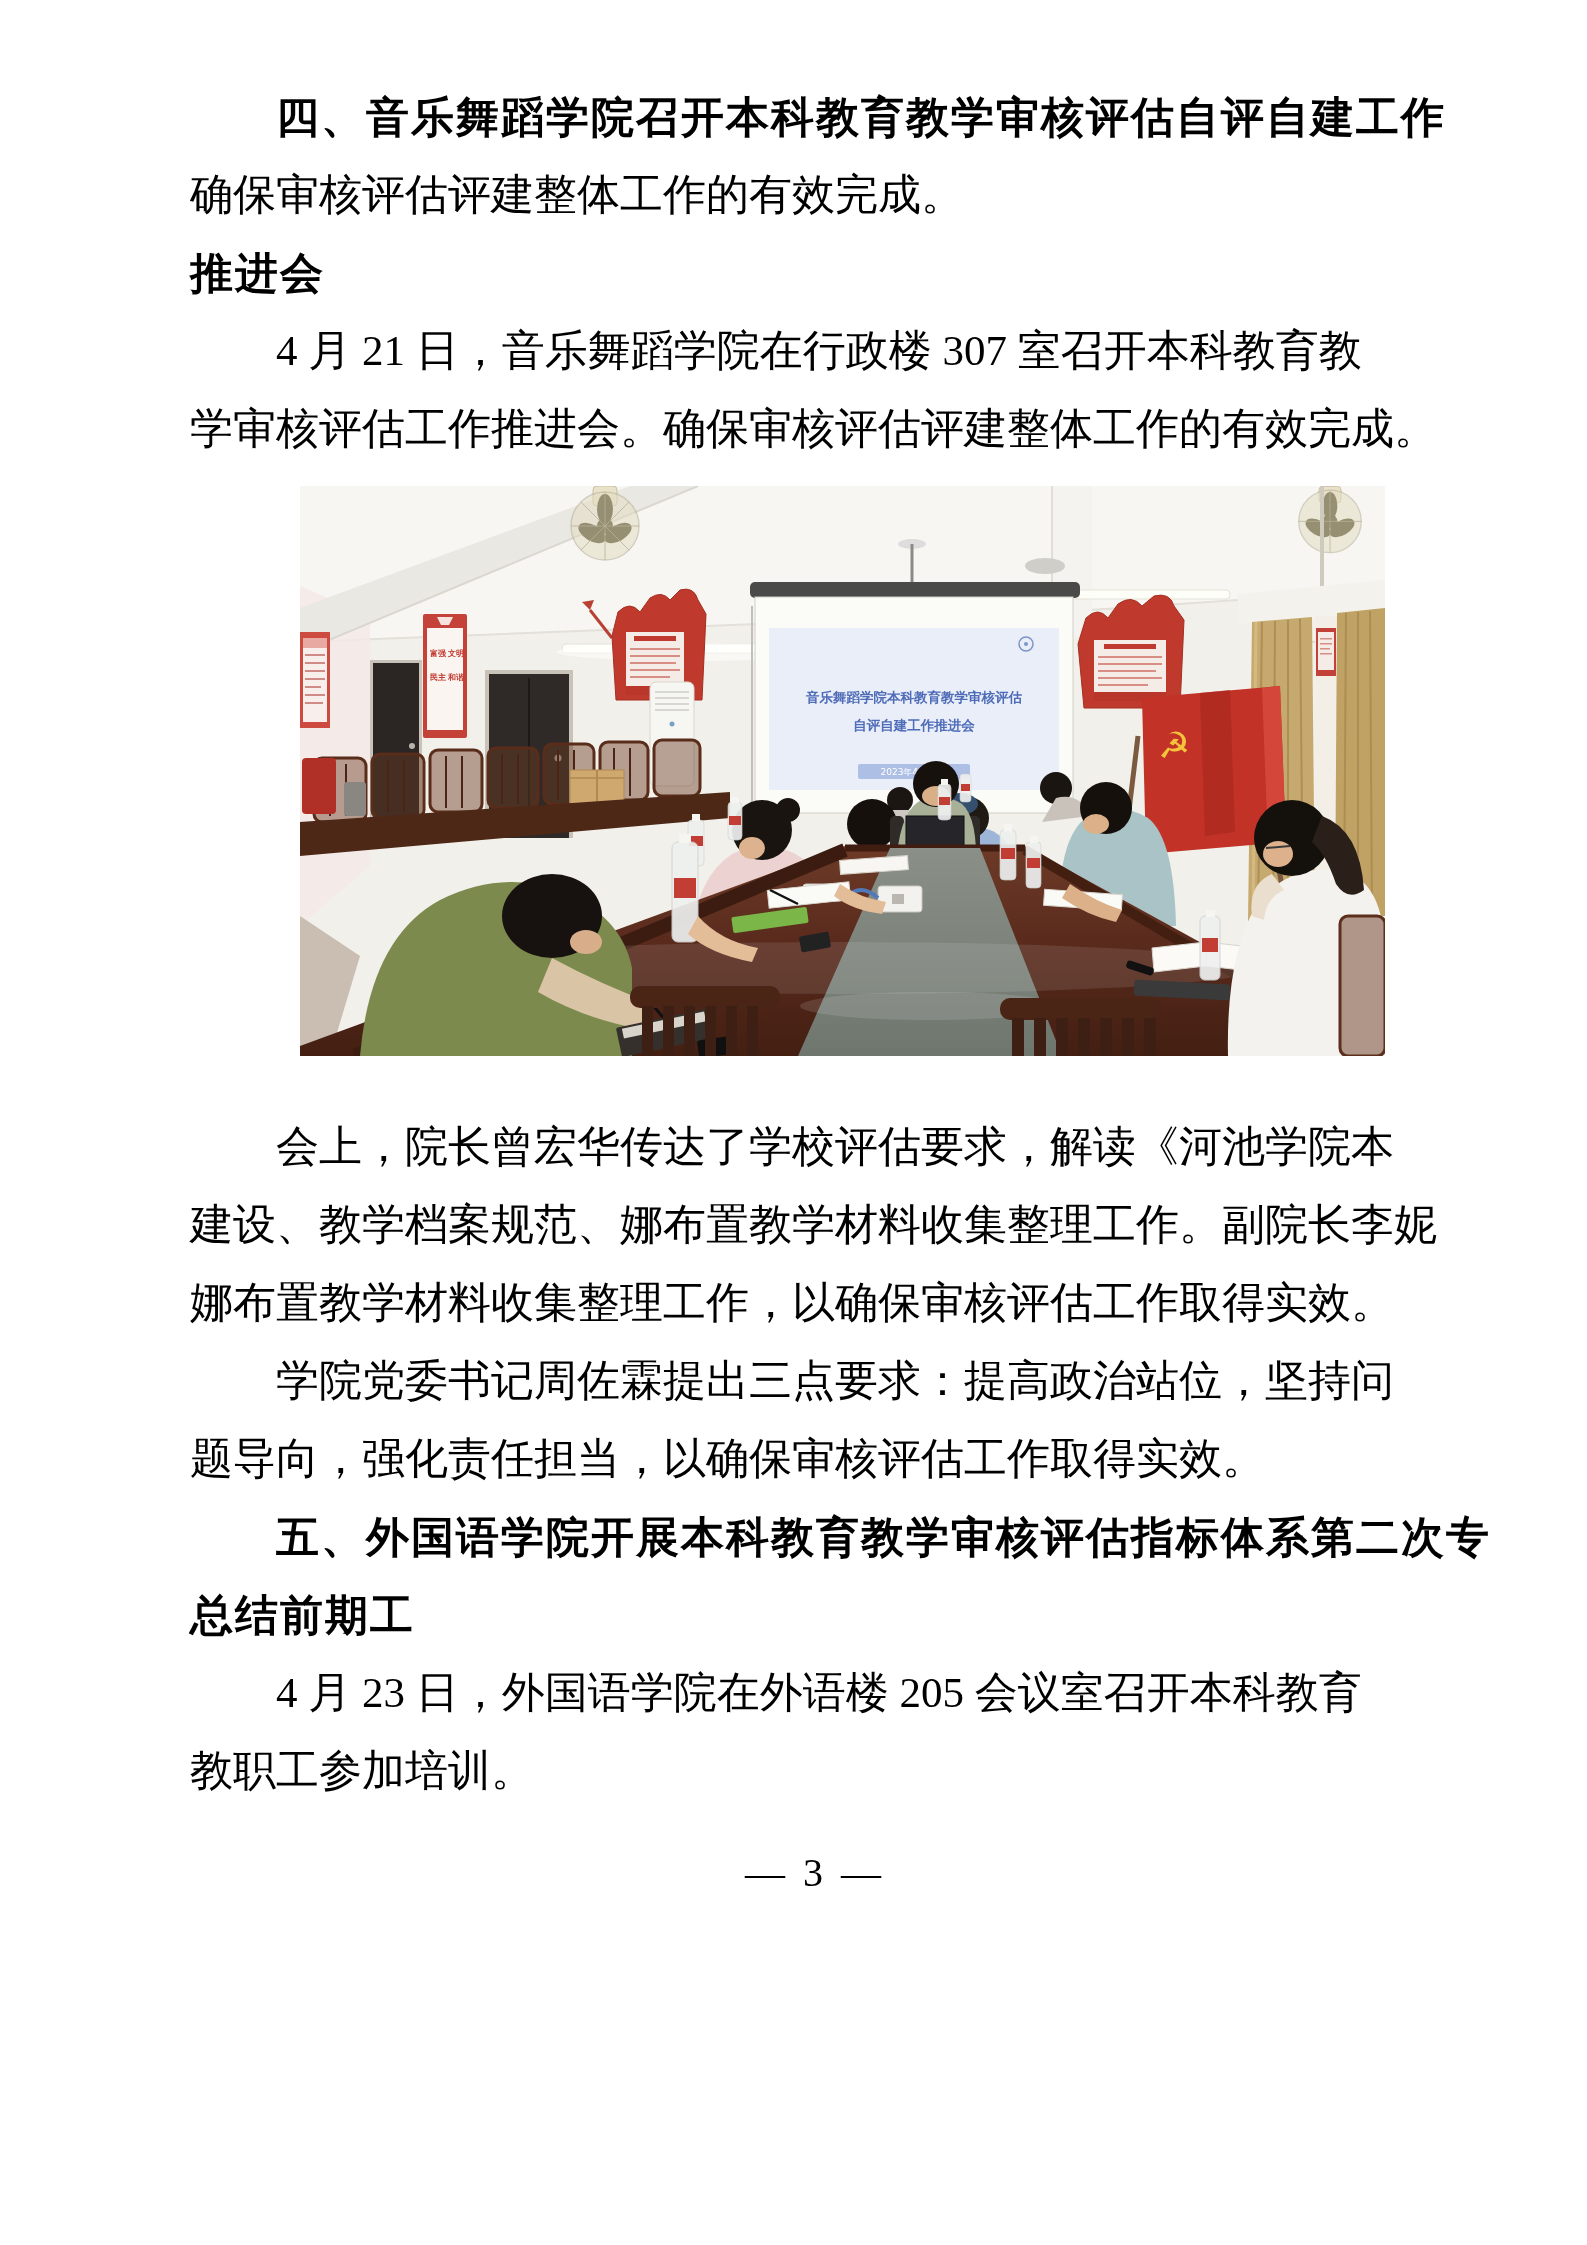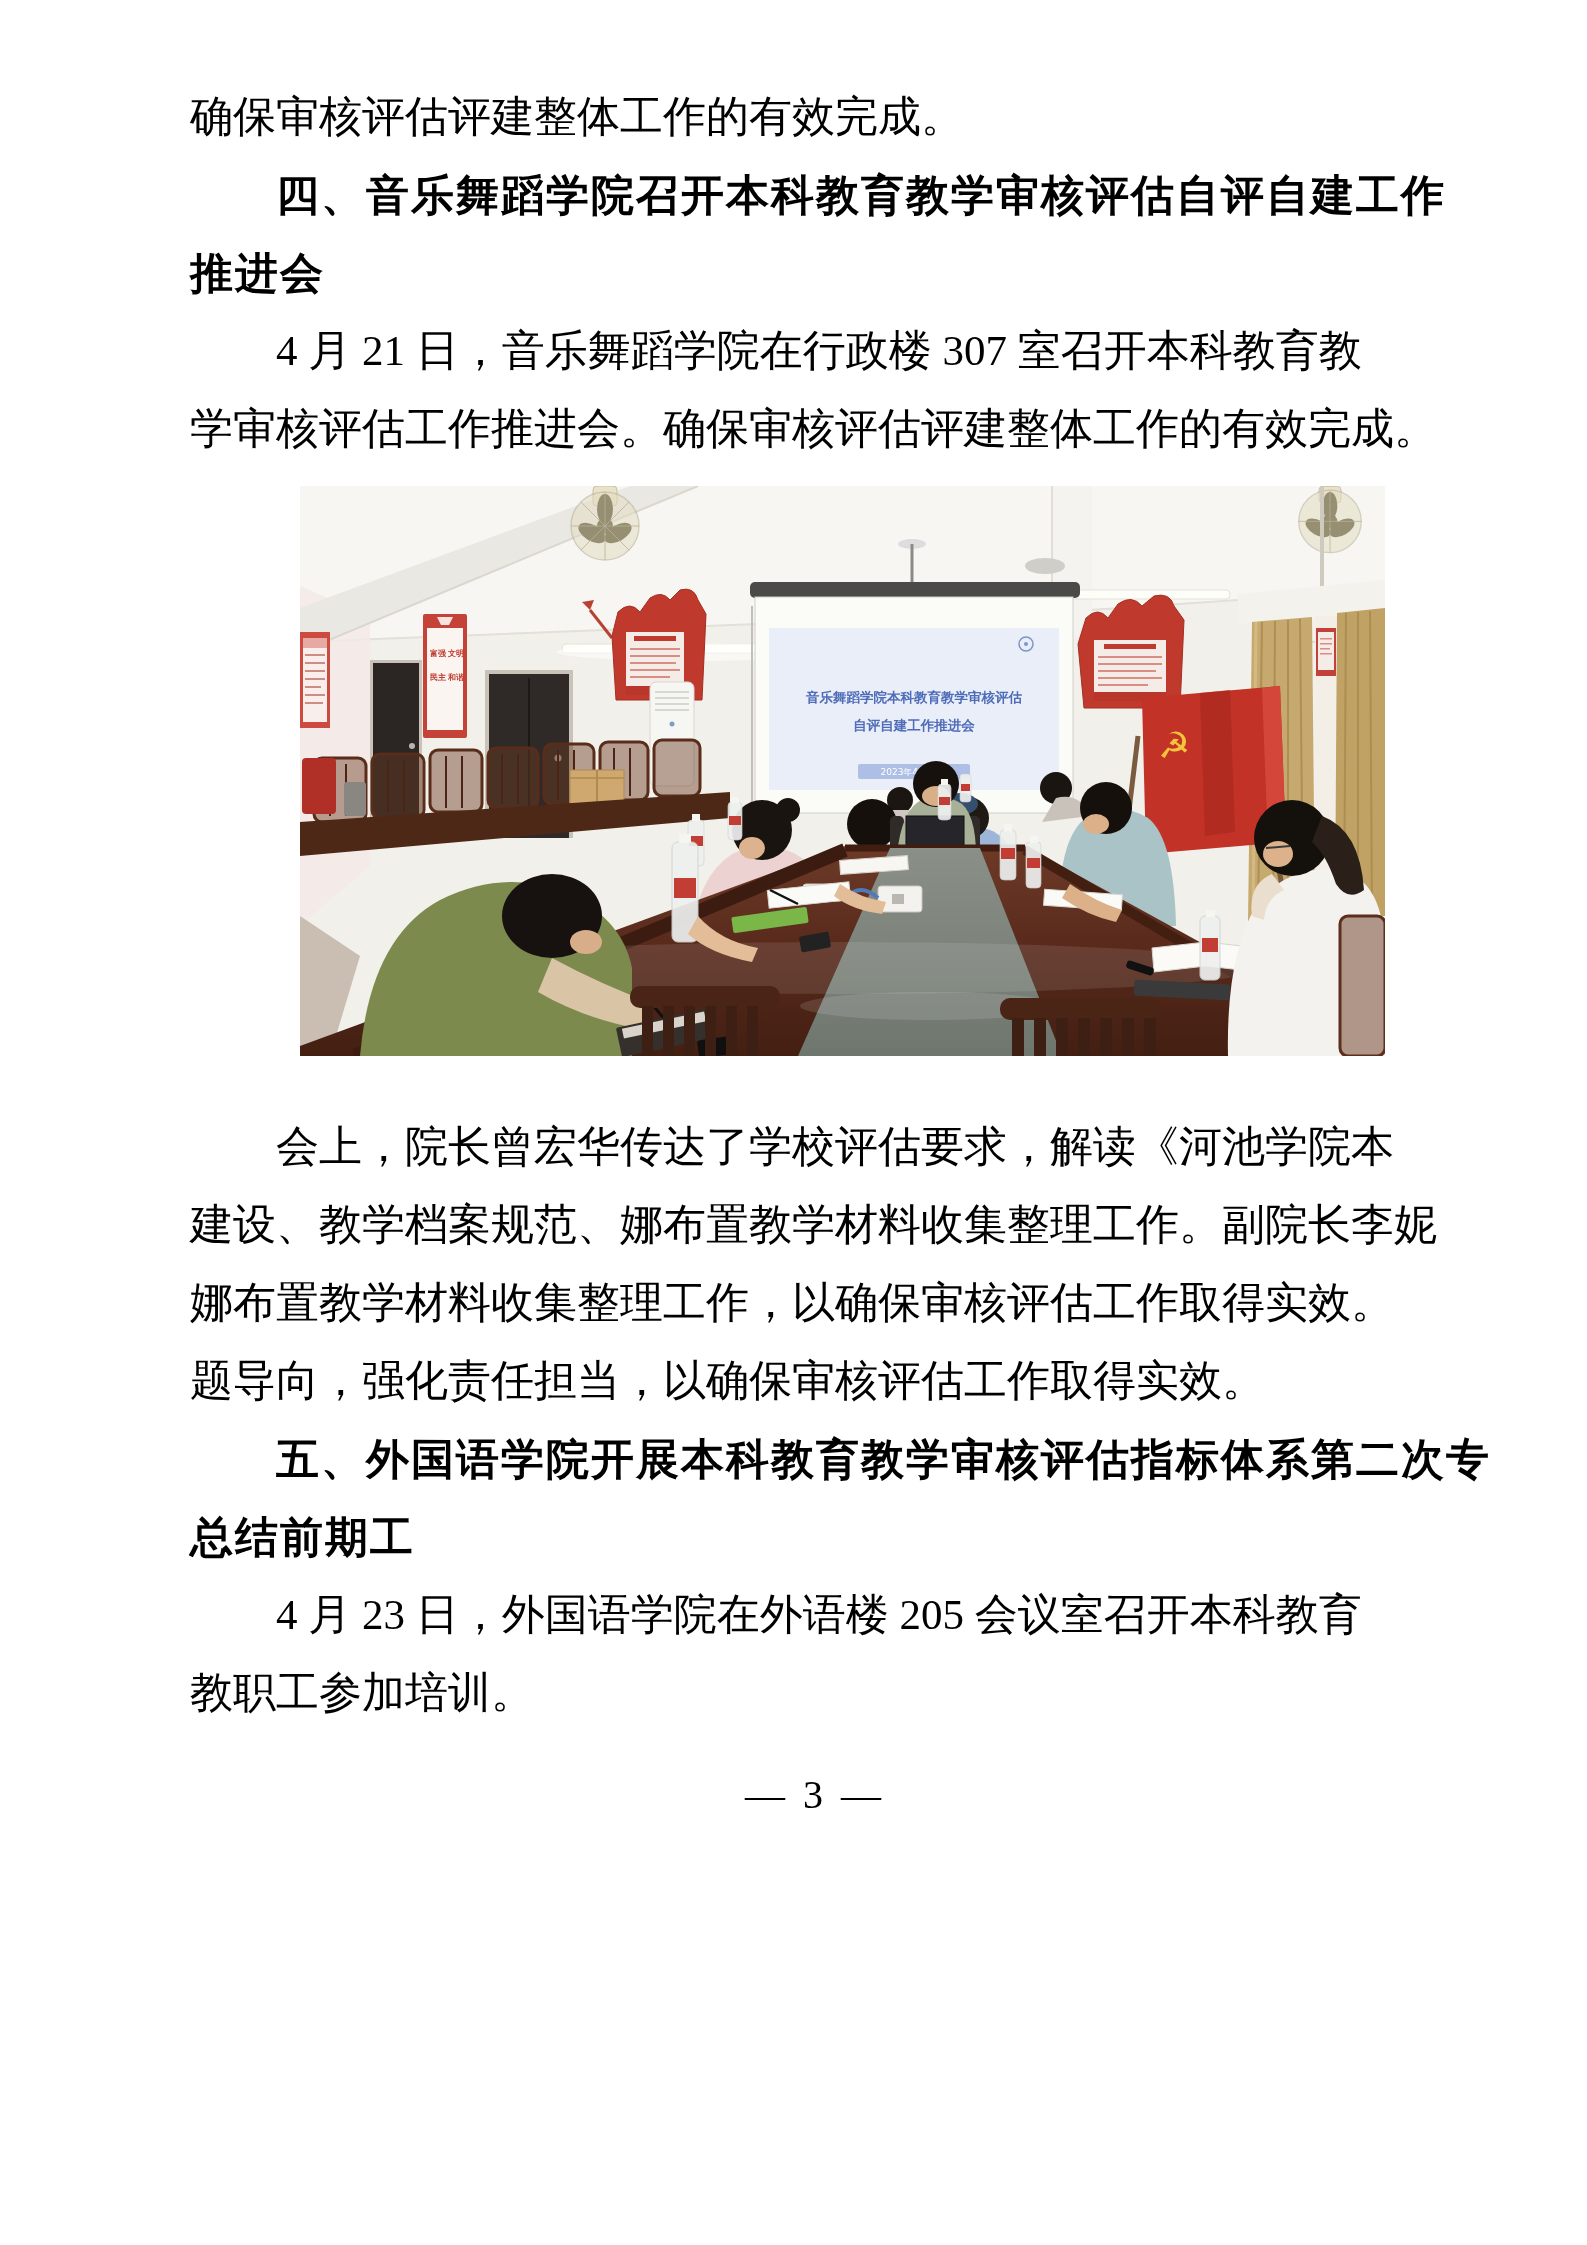--- a/index.html
+++ b/index.html
@@ -37,22 +37,22 @@
     text-align:center;
     font-size:40px;
     letter-spacing:4px;
   }
 </style>
 </head>
 <body>
 
 <div class="page">
 
+  <div class="ln head indent">四、音乐舞蹈学院召开本科教育教学审核评估自评自建工作</div>
   <div class="ln body">确保审核评估评建整体工作的有效完成。</div>
-  <div class="ln head indent">四、音乐舞蹈学院召开本科教育教学审核评估自评自建工作</div>
   <div class="ln head">推进会</div>
   <div class="ln body indent">4 月 21 日，音乐舞蹈学院在行政楼 307 室召开本科教育教</div>
   <div class="ln body">学审核评估工作推进会。确保审核评估评建整体工作的有效完成。</div>
 
   <div class="photo-wrap">
     <svg viewBox="0 0 1085 570" preserveAspectRatio="none">
 
       <g>
         <rect x="0" y="0" width="1085" height="570" fill="#f2f0ea"></rect>
         <polygon points="0,0 1085,0 1085,104 760,126 0,156" fill="#f7f6f2"></polygon>
@@ -456,20 +456,21 @@
       </g>
       <g stroke="#5b2f1c" stroke-width="3" fill="#6b3a22" fill-opacity="0.5">
         <rect x="1040" y="430" width="45" height="140" rx="8"></rect>
       </g>
     </svg>
   </div>
 
   <div class="ln body indent">会上，院长曾宏华传达了学校评估要求，解读《河池学院本</div>
   <div class="ln body">建设、教学档案规范、娜布置教学材料收集整理工作。副院长李妮</div>
   <div class="ln body">娜布置教学材料收集整理工作，以确保审核评估工作取得实效。</div>
+  <div class="ln body indent">学院党委书记周佐霖提出三点要求：提高政治站位，坚持问</div>
   <div class="ln body">题导向，强化责任担当，以确保审核评估工作取得实效。</div>
   <div class="ln head indent">五、外国语学院开展本科教育教学审核评估指标体系第二次专</div>
   <div class="ln head">总结前期工</div>
   <div class="ln body indent">4 月 23 日，外国语学院在外语楼 205 会议室召开本科教育</div>
   <div class="ln body">教职工参加培训。</div>
 
   <div class="pagenum">— 3 —</div>
 
 </div>
 

